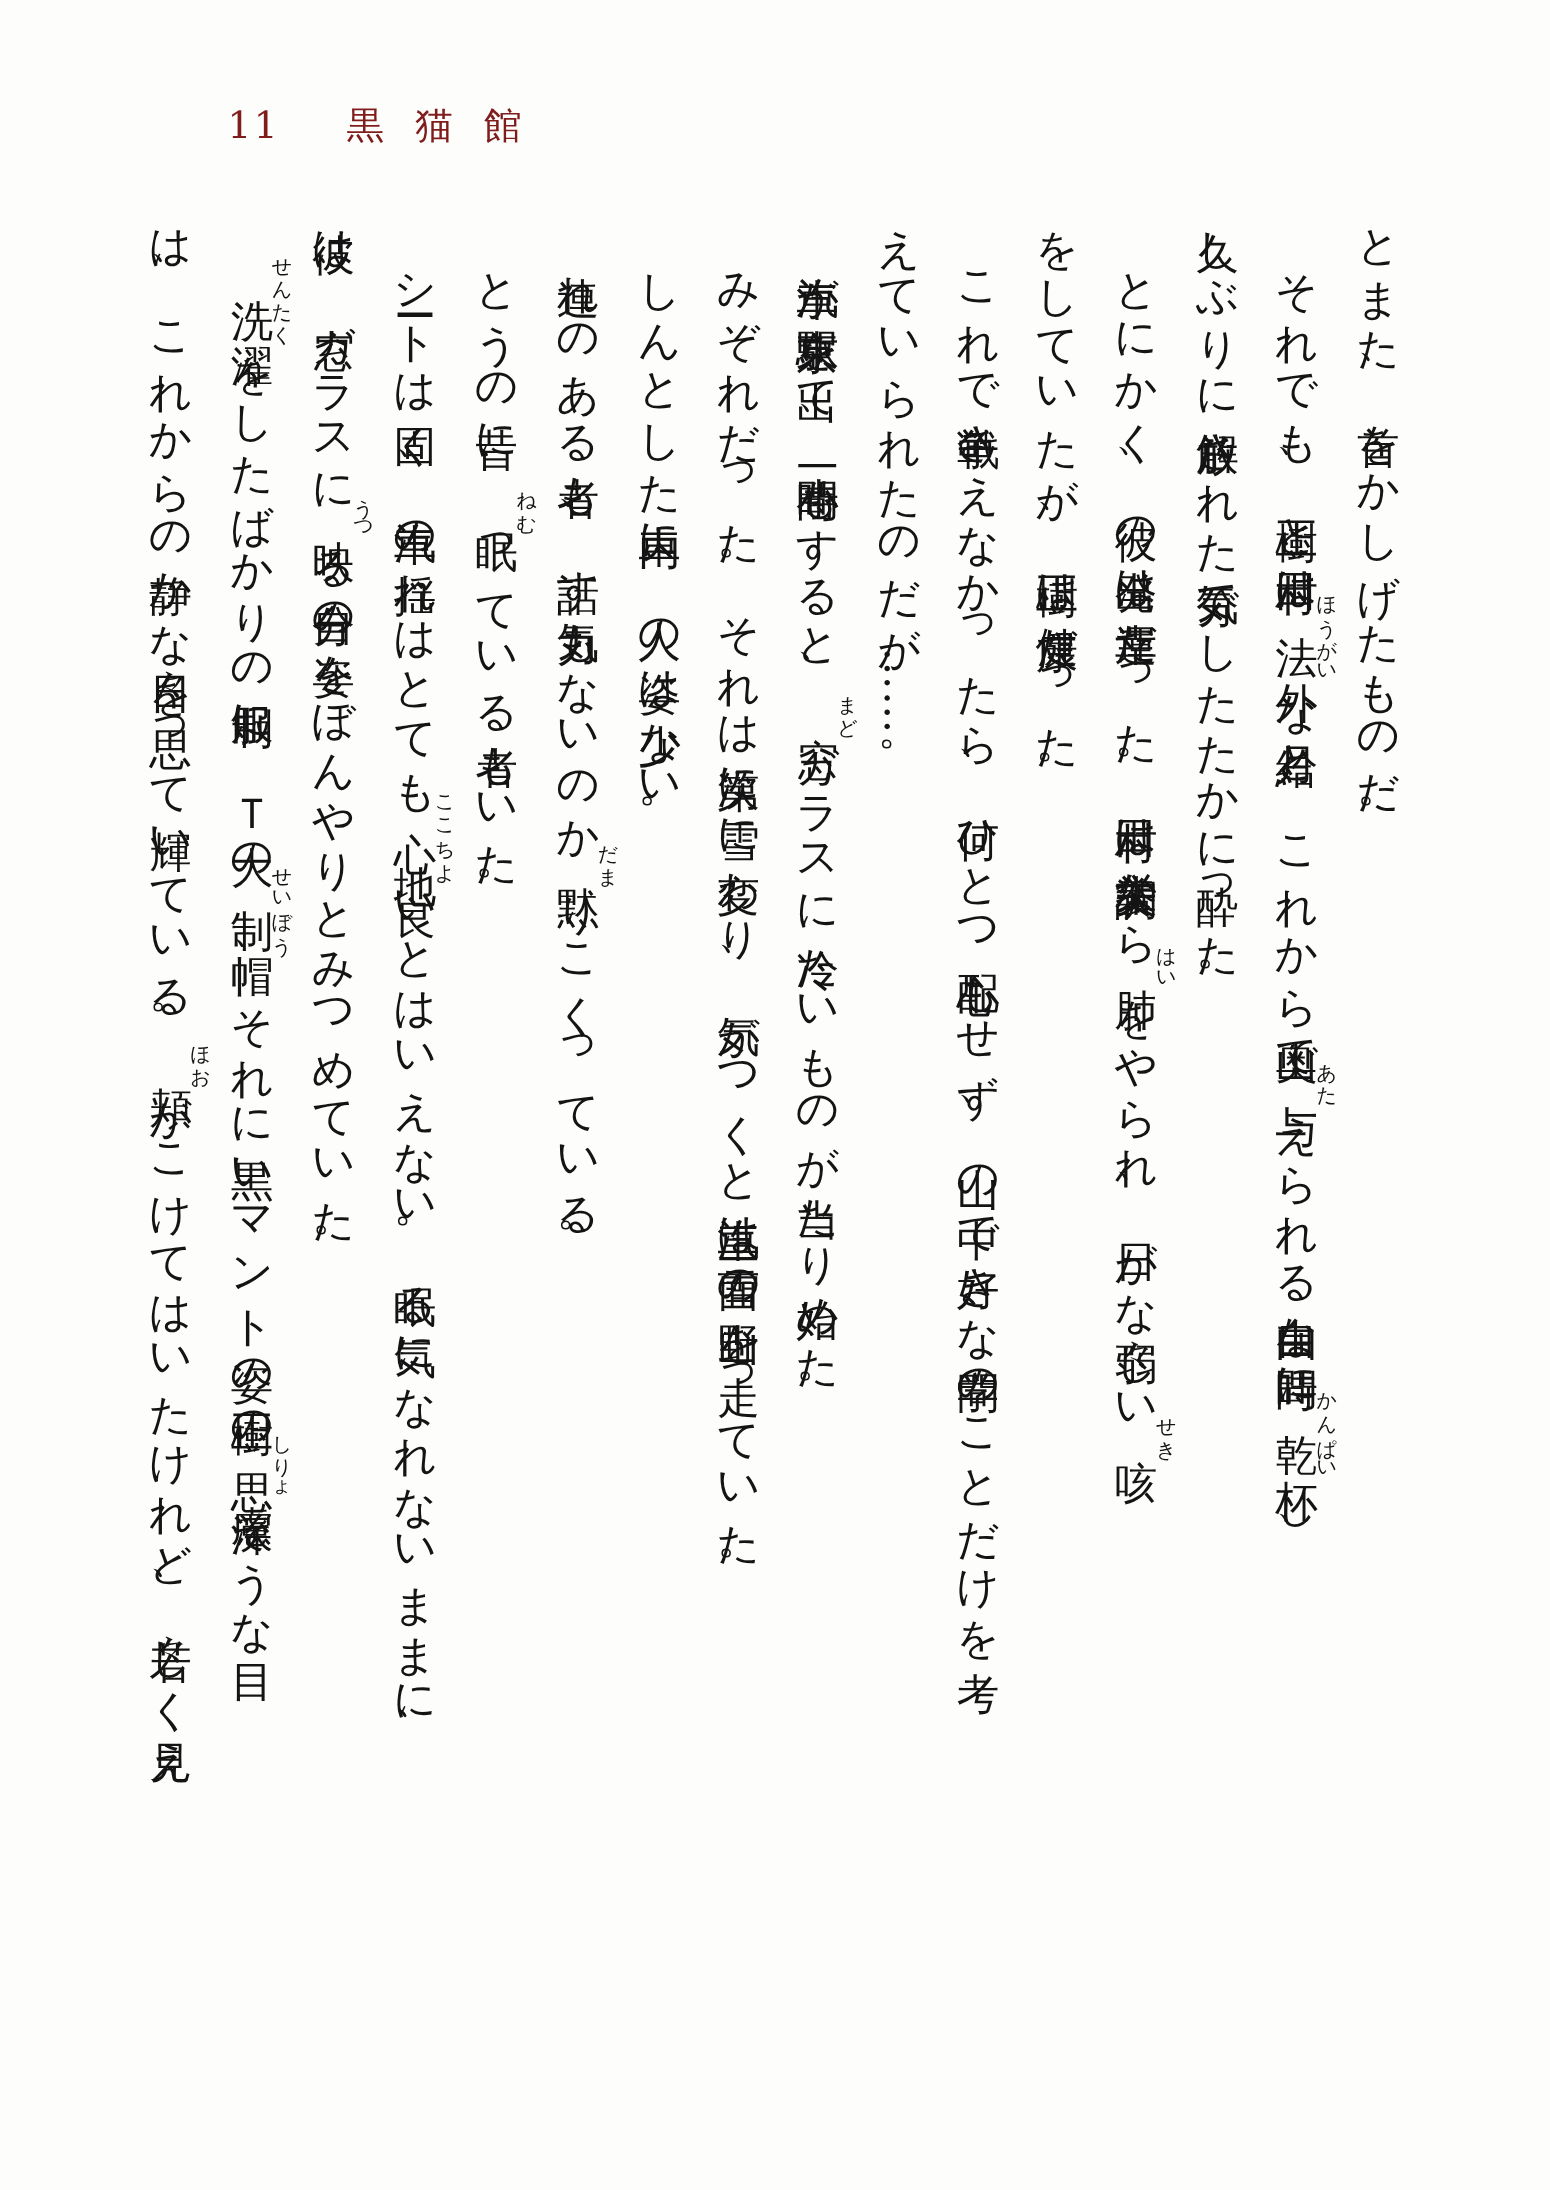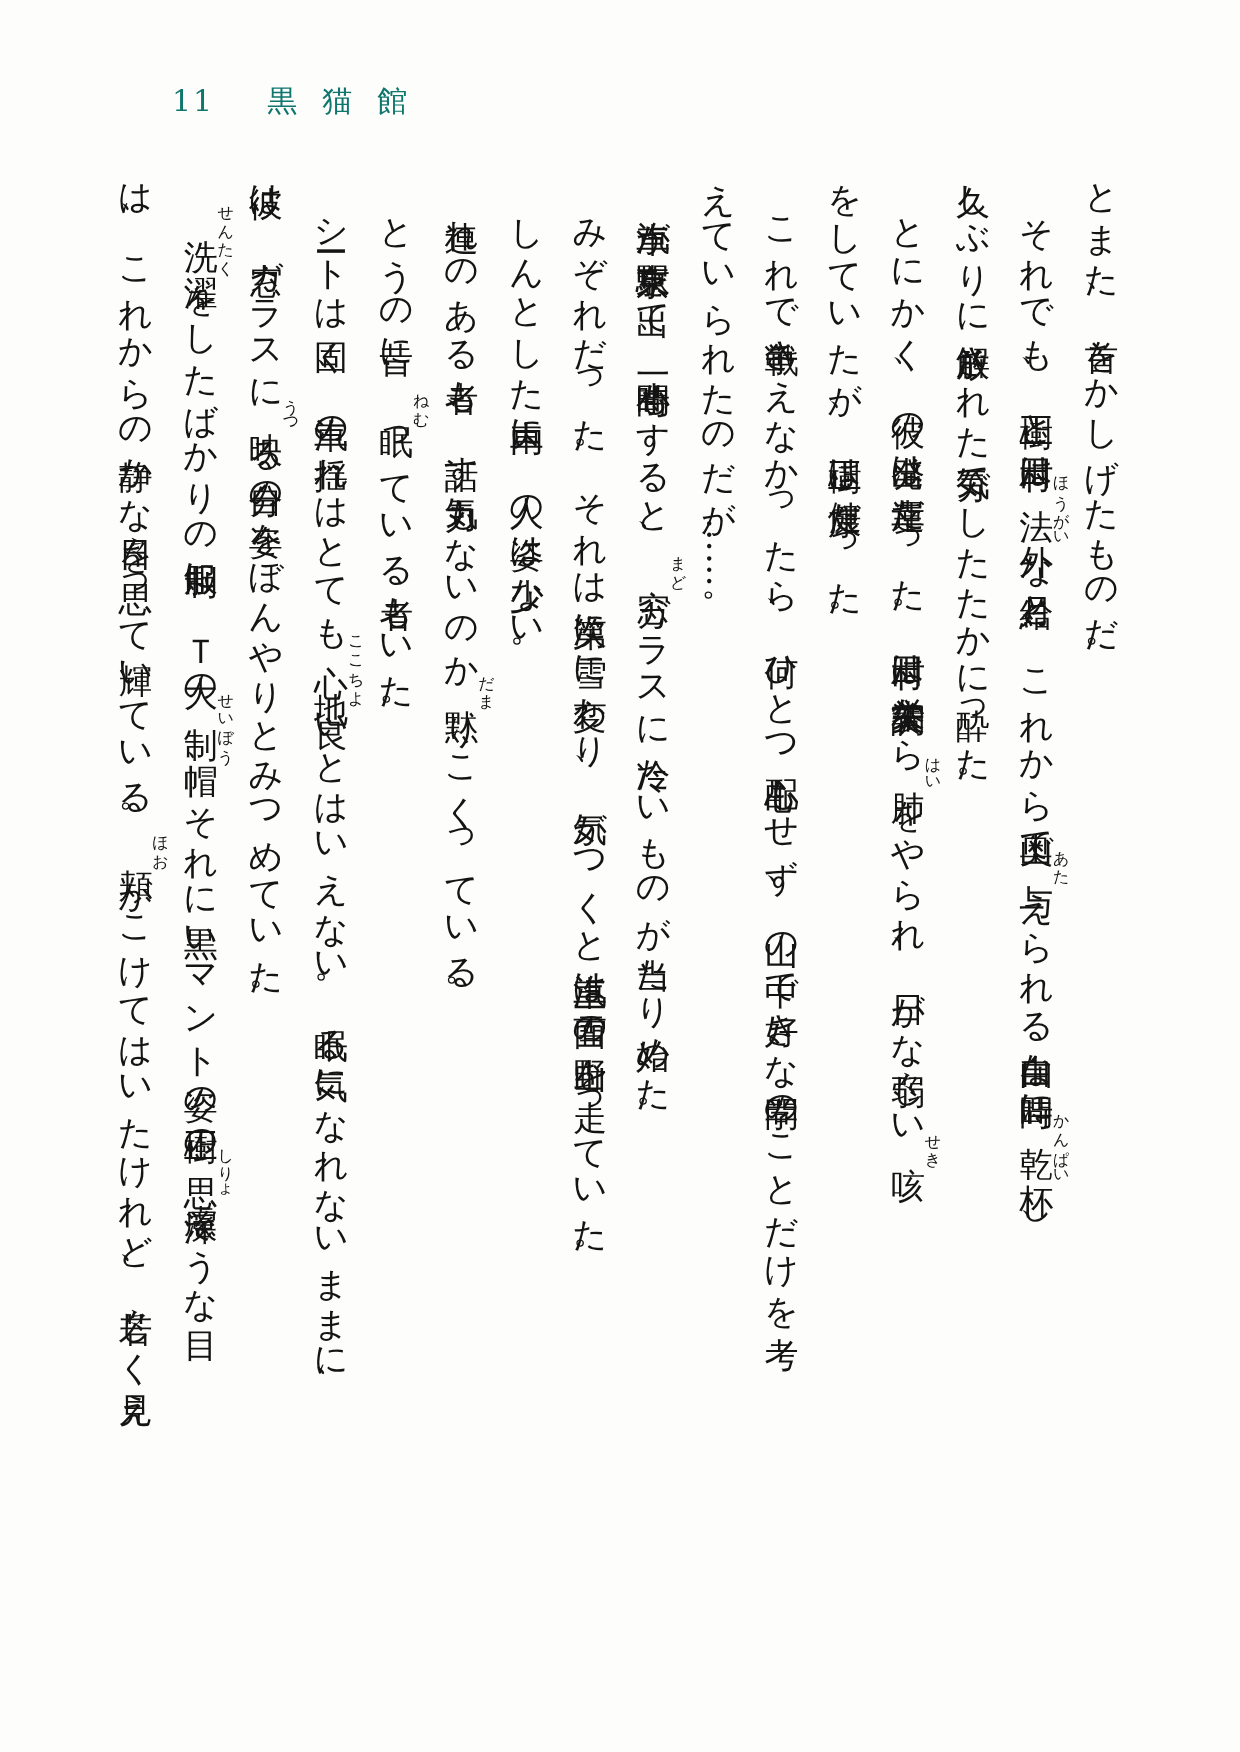--- a/index.html
+++ b/index.html
@@ -12,25 +12,25 @@
     width: 1240px;
     height: 1752px;
     background: #fdfdfb;
     color: #161616;
     font-family: "DejaVu Serif", serif;
     overflow: hidden;
   }
   .page-header {
     position: absolute;
     top: 86px;
-    left: 172px;
+    left: 182px;
     font-size: 30px;
     line-height: 1;
     white-space: nowrap;
-    color: #0f766e;
+    color: #7f1d1d;
   }
   .page-number {
     letter-spacing: 2px;
   }
   .page-title {
     margin-left: 53px;
     letter-spacing: 25px;
   }
   .vtext {
     position: absolute;

